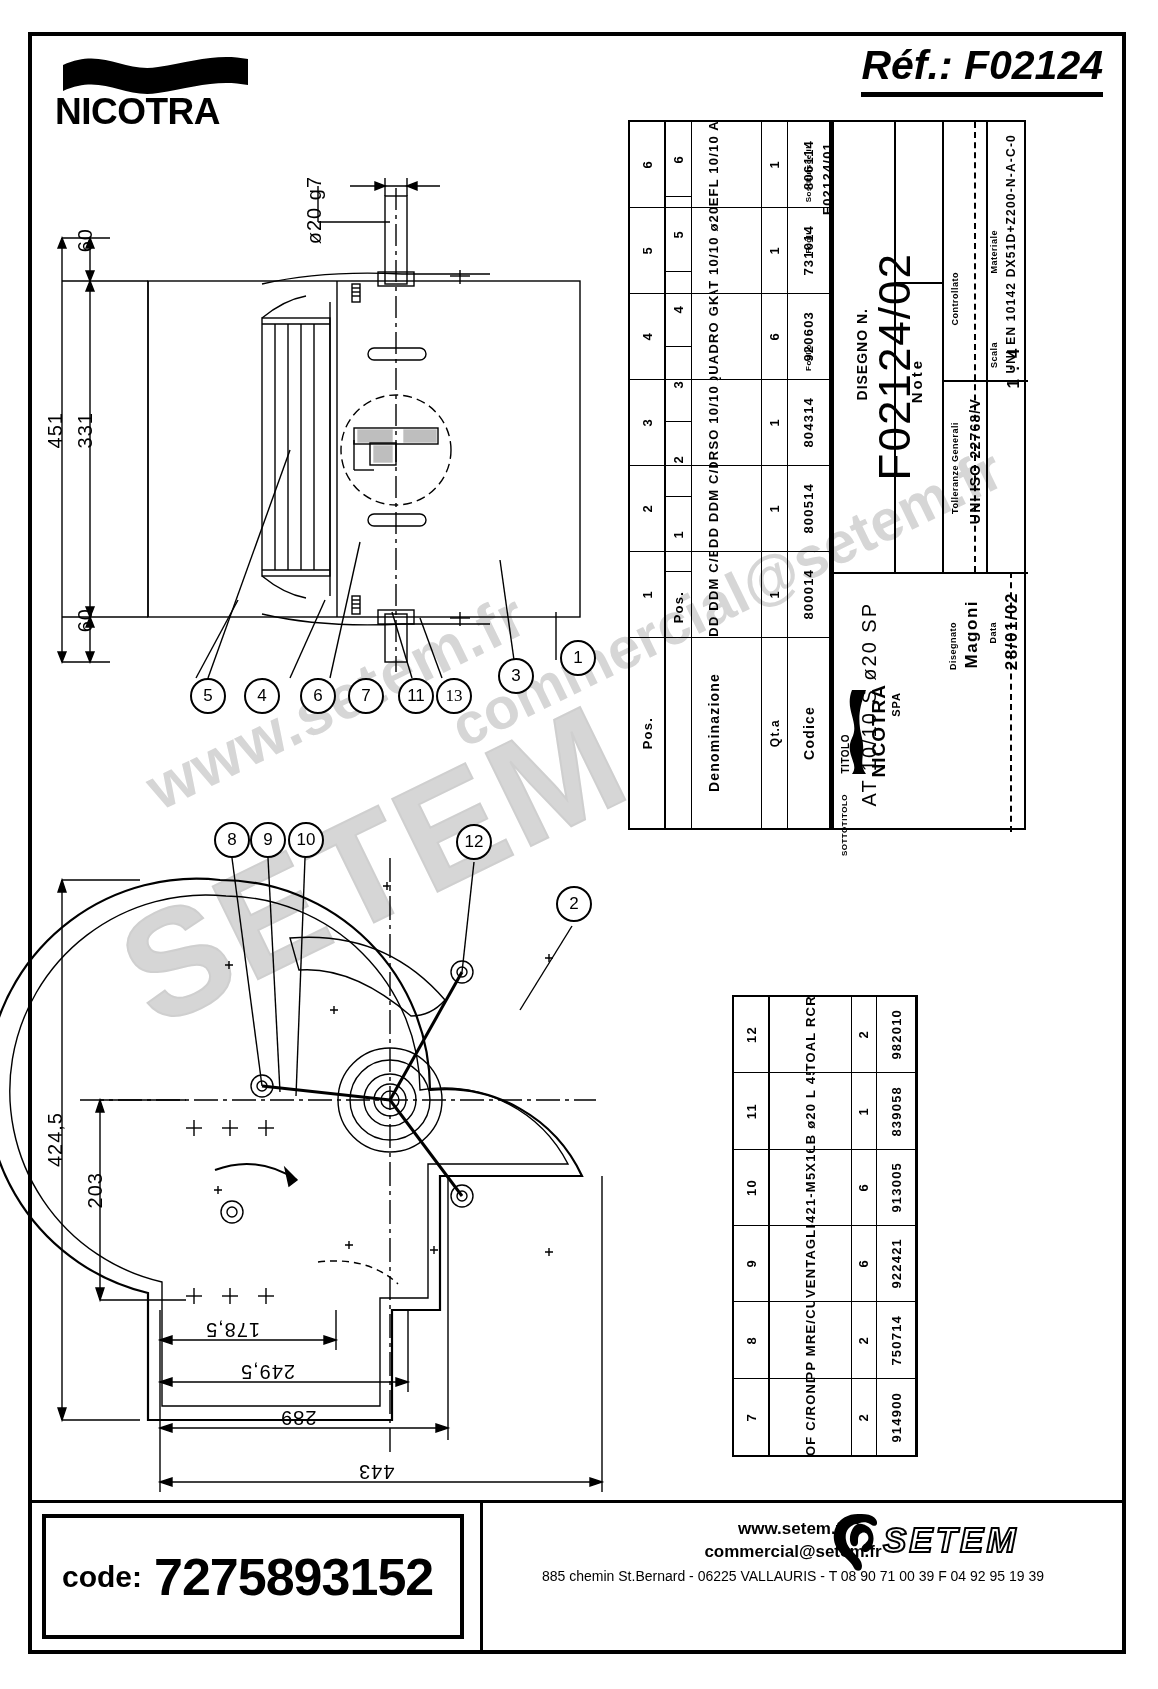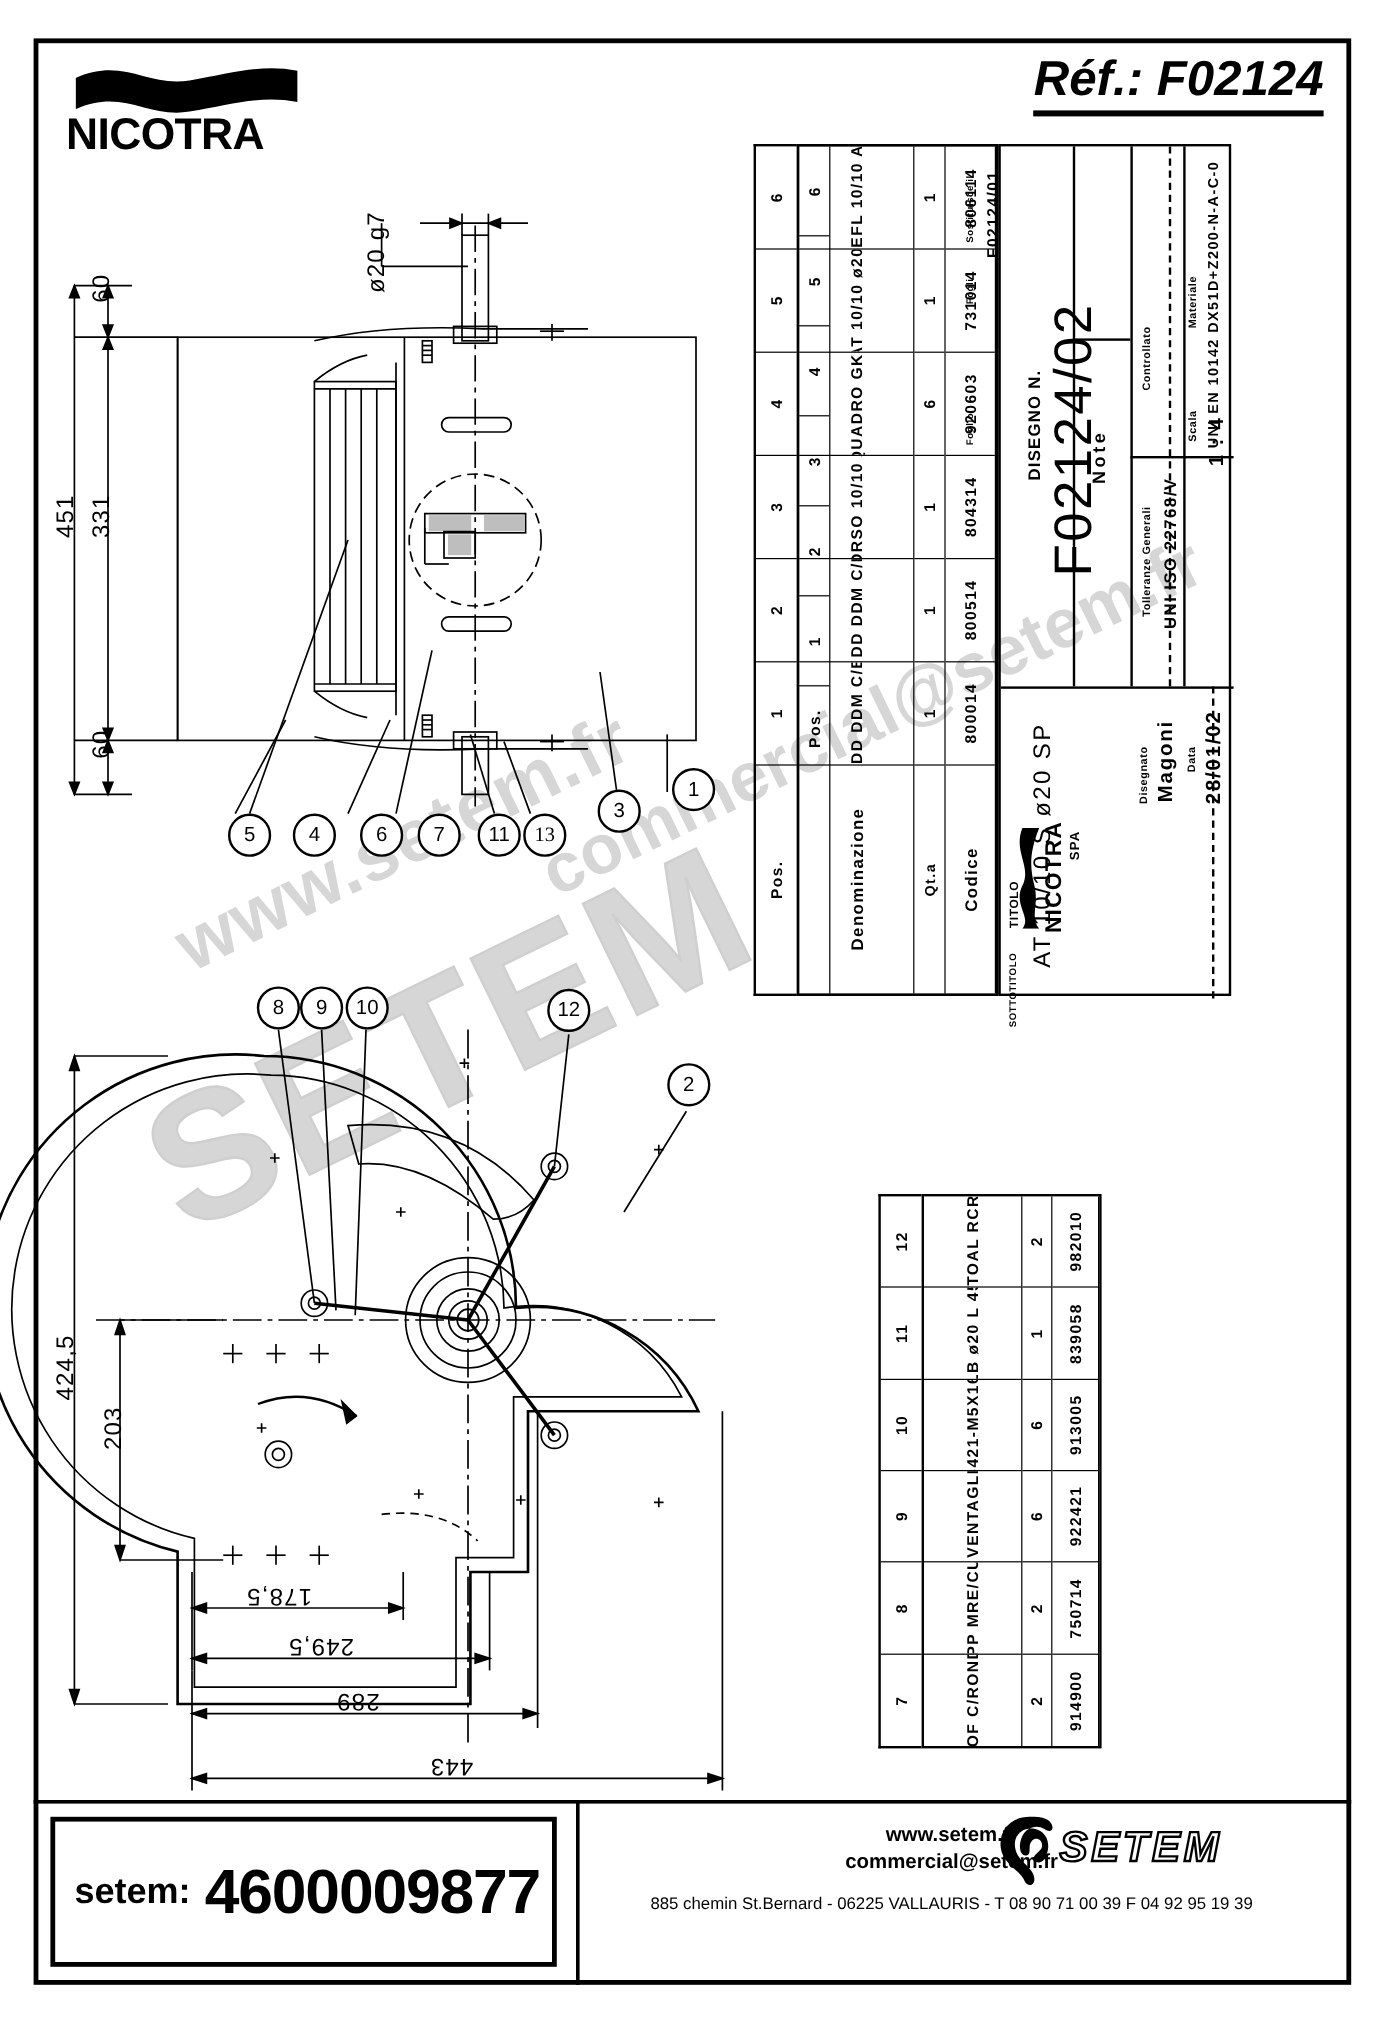--- a/index.html
+++ b/index.html
@@ -226,21 +226,21 @@
     margin-left:12px;
   }
   .setem-info{
     position:absolute;
     left:455px; top:18px;
     width:620px;
     text-align:center;
     font-family:"Liberation Sans", sans-serif;
   }
   .setem-url{font-weight:bold;font-size:17px;line-height:1.35;}
-  .setem-addr{font-size:14px; margin-top:14px; letter-spacing:0px;}
+  .setem-addr{font-size:14px; margin-top:4px; letter-spacing:0px;}
   .setem-logo{
     position:absolute;
     left:800px; top:12px;
     width:260px; height:62px;
   }
   .setem-word{
     position:absolute;
     left:55px; top:8px;
     font-family:"Liberation Sans", sans-serif;
     font-style:italic; font-weight:bold; font-size:35px;
@@ -793,22 +793,22 @@
       <div class="t" style="left:46px;top:10px;font-size:11px;">SPA</div>
     </div>
 
   </div>
 
   <div class="footer">
     <div class="footer-top-line"></div>
     <div class="divider-v"></div>
 
     <div class="code-box">
-      <span class="code-label">setem:</span>
-      <span class="code-value">4600009877</span>
+      <span class="code-label">code:</span>
+      <span class="code-value">7275893152</span>
     </div>
 
     <div class="setem-info">
       <div class="setem-url">www.setem.fr</div>
       <div class="setem-url">commercial@setem.fr</div>
       <div class="setem-addr">885 chemin St.Bernard  -  06225 VALLAURIS  -  T 08 90 71 00 39   F 04 92 95 19 39</div>
     </div>
 
     <div class="setem-logo">
       <svg width="56" height="62" viewBox="0 0 56 62">

